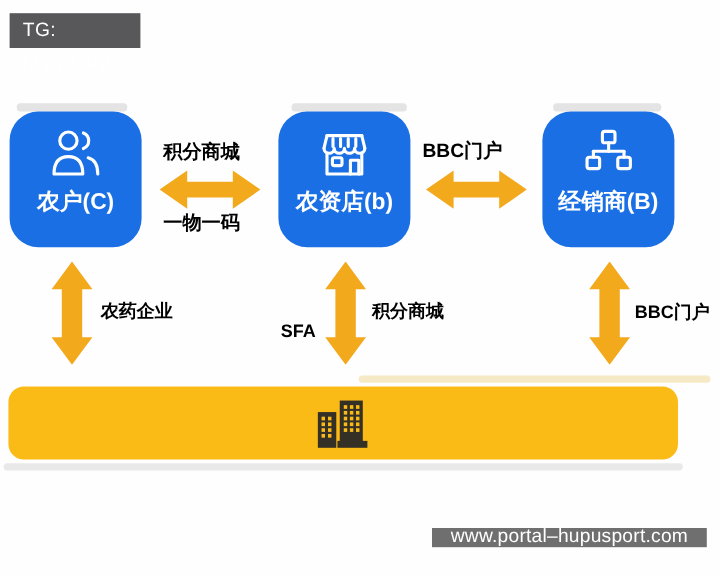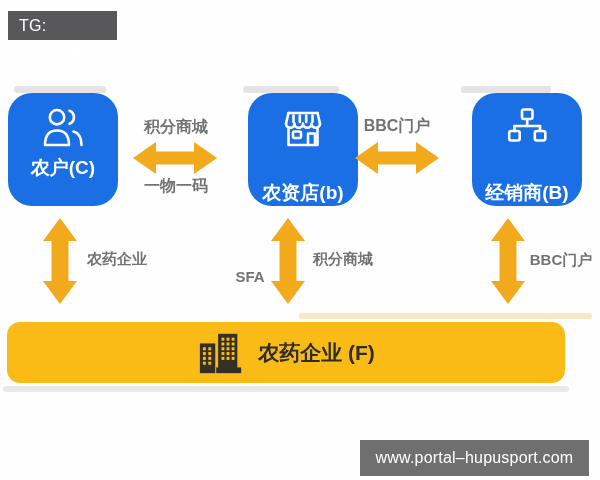--- a/index.html
+++ b/index.html
@@ -22,35 +22,35 @@
   .node{
     top:93px;width:110px;height:113px;border-radius:24px;background:#1a6fe4;
     display:flex;flex-direction:column;align-items:center;justify-content:flex-start;
     padding-top:13px;box-sizing:border-box;
   }
   .node .nlabel{
     margin-top:7px;color:#ffffff;font-weight:bold;font-size:19px;white-space:nowrap;
   }
   
   .lbl{
-    color:#737373;font-weight:bold;text-align:center;white-space:nowrap;
+    color:#000000;font-weight:bold;text-align:left;white-space:nowrap;
   }
   .lbl16{font-size:16px;}
   .lbl15{font-size:15px;}
   
   .enterprise-bar{
     left:7px;top:322px;width:558px;height:61px;border-radius:13px;background:#fbbb17;
     display:flex;align-items:center;justify-content:center;gap:13px;
   }
   .enterprise-bar .elabel{
     color:#2f2c22;font-weight:bold;font-size:21px;white-space:nowrap;
   }
   
   .watermark{
-    left:360px;top:440px;width:229px;height:36px;background:#6f6f6f;color:#fff;
+    left:360px;top:440px;width:229px;height:16px;background:#6f6f6f;color:#fff;
     font-size:16px;display:flex;align-items:center;justify-content:center;
     letter-spacing:.2px;
   }
   svg{display:block;}
 </style>
 </head>
 <body>
 
 <div class="stage">
 
@@ -69,37 +69,37 @@
       <svg width="46" height="42" viewBox="0 0 46 40" fill="none" stroke="#ffffff" stroke-width="2.6" stroke-linecap="round" stroke-linejoin="round">
         <circle cx="17" cy="10.2" r="7.2"></circle>
         <path d="M5 38 C5 27.5 10 23.5 17 23.5 C24 23.5 29 27.5 29 38 Z"></path>
         <path d="M29.5 3.8 a7 7 0 0 1 0 13"></path>
         <path d="M33.5 24.5 C39 26 41.5 30.5 41.5 38"></path>
       </svg>
     </span>
     <span class="nlabel">农户(C)</span>
   </div>
 
-  <div class="abs node" style="left:248px;justify-content:space-between;">
+  <div class="abs node" style="left:232px;">
     <span>
       <svg width="46" height="42" viewBox="0 0 46 42" fill="none" stroke="#ffffff" stroke-width="2.6" stroke-linecap="round" stroke-linejoin="round">
         <path d="M8.5 7 H37.5"></path>
         <path d="M8.5 7 L6 17.5"></path>
         <path d="M37.5 7 L40 17.5"></path>
         <path d="M6 17.5 a4.25 4.25 0 0 0 8.5 0 a4.25 4.25 0 0 0 8.5 0 a4.25 4.25 0 0 0 8.5 0 a4.25 4.25 0 0 0 8.5 0"></path>
         <path d="M13.5 9.5 V16 M19.8 9.5 V16 M26.2 9.5 V16 M32.5 9.5 V16"></path>
         <path d="M8.5 21.5 V39 H37.5 V21.5"></path>
         <path d="M28 39 V27.5 H35 V39"></path>
         <rect x="13" y="25.5" width="8" height="6.5" rx="1.5"></rect>
       </svg>
     </span>
     <span class="nlabel">农资店(b)</span>
   </div>
 
-  <div class="abs node" style="left:472px;justify-content:space-between;">
+  <div class="abs node" style="left:452px;">
     <span>
       <svg width="46" height="42" viewBox="0 0 46 40" fill="none" stroke="#ffffff" stroke-width="2.6" stroke-linecap="round" stroke-linejoin="round">
         <rect x="18" y="2.5" width="10.5" height="9.5" rx="2"></rect>
         <path d="M23.2 12 V19"></path>
         <path d="M10.5 19 H36"></path>
         <path d="M10.5 19 V24 M36 19 V24"></path>
         <rect x="5.2" y="24" width="10.5" height="9.5" rx="2"></rect>
         <rect x="30.8" y="24" width="10.5" height="9.5" rx="2"></rect>
       </svg>
     </span>
@@ -169,20 +169,19 @@
             <rect x="36.1" y="15" width="3" height="3.2"></rect>
           <rect x="25.5" y="20" width="3" height="3.2"></rect>
             <rect x="30.8" y="20" width="3" height="3.2"></rect>
             <rect x="36.1" y="20" width="3" height="3.2"></rect>
           <rect x="25.5" y="25" width="3" height="3.2"></rect>
             <rect x="30.8" y="25" width="3" height="3.2"></rect>
             <rect x="36.1" y="25" width="3" height="3.2"></rect>
         </g>
       </svg>
     </span>
-    <span class="elabel">农药企业 (F)</span>
   </div>
 
   <div class="abs watermark">
     <span>www.portal–hupusport.com</span>
   </div>
 
 </div>
 
 </body></html>

